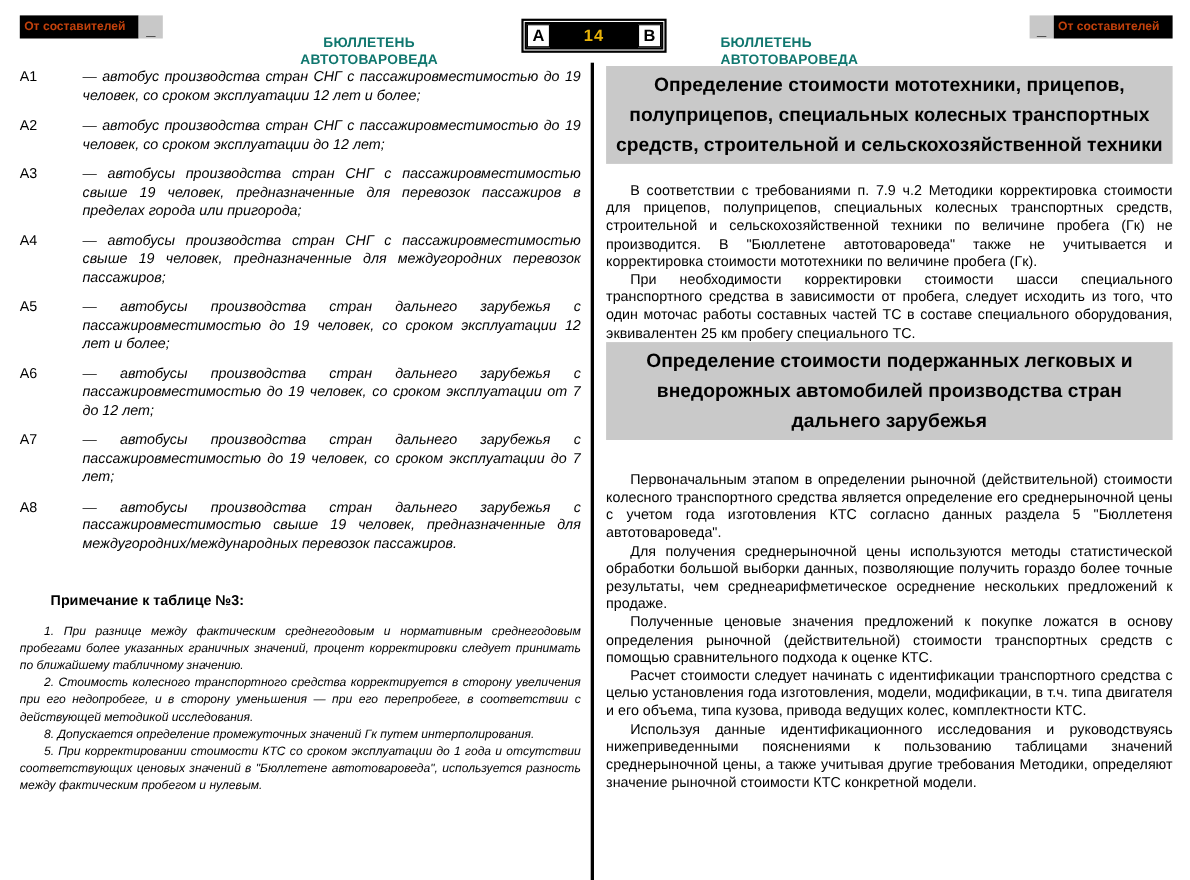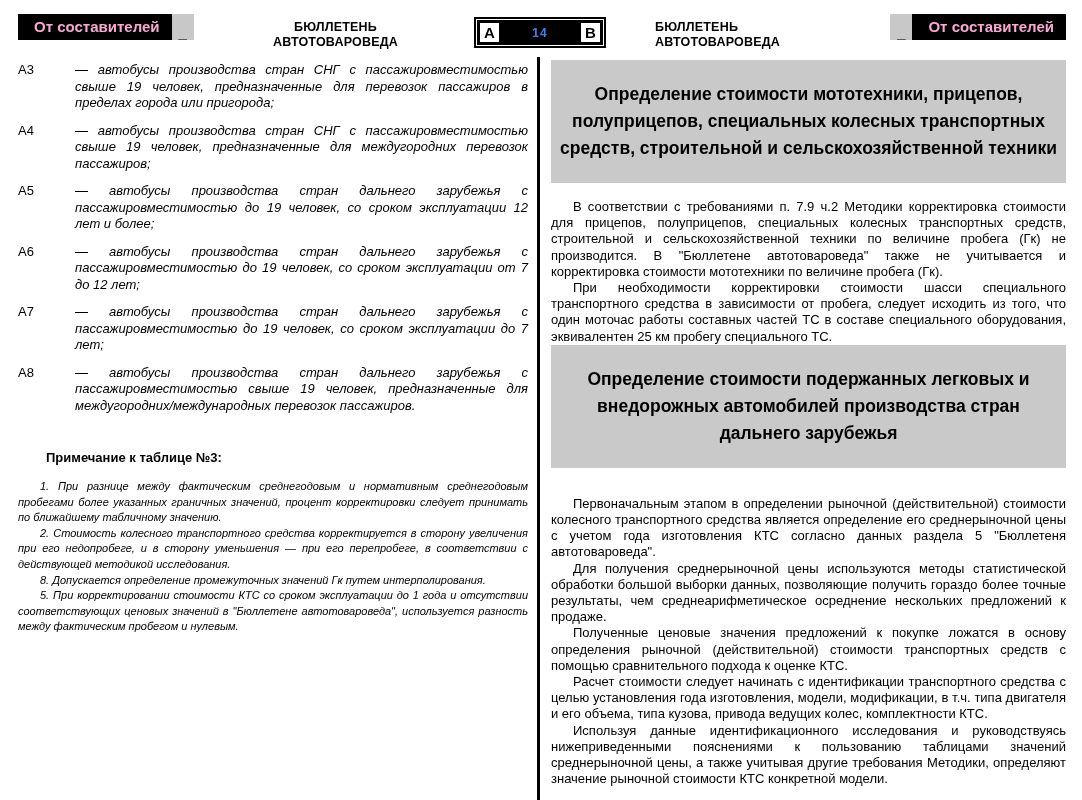--- a/index.html
+++ b/index.html
@@ -7,49 +7,49 @@
     position:relative; width:1082px; height:800px; background:#ffffff;
     font-family:"Liberation Sans", sans-serif; color:#000; overflow:hidden;
   }
 
   
   .topbar { position:absolute; top:0; left:0; right:0; height:57px; }
   .badge-group { position:absolute; top:14px; display:flex; }
   .badge-group.left  { left:18px; }
   .badge-group.right { right:16px; }
   .badge {
-    background:#000; color:#f9a8d4; font-weight:bold; font-size:15px;
-    padding:4px 12px 5px 16px; white-space:nowrap;
+    background:#000; color:#c2410c; font-weight:bold; font-size:11px;
+    padding:4px 12px 5px 4px; white-space:nowrap;
   }
   .fold {
     width:22px; background:#c8c8c8; color:#000; font-weight:bold; font-size:15px;
     display:flex; align-items:flex-end; justify-content:center; padding-bottom:3px;
     line-height:8px;
   }
   .masthead {
-    position:absolute; top:20px; font-size:12.5px; font-weight:bold;
-    color:#000000; line-height:15px; letter-spacing:0.2px;
+    position:absolute; top:32px; font-size:12.5px; font-weight:bold;
+    color:#0f766e; line-height:15px; letter-spacing:0.2px;
   }
   .masthead.mh-left  { left:258px; width:155px; text-align:center; }
   .masthead.mh-right { left:655px; text-align:left; }
 
   .page-marker {
     position:absolute; left:474px; top:17px; width:132px; height:31px;
     border:2px solid #000; background:#fff; box-sizing:border-box; padding:1px;
   }
   .marker-inner {
     background:#000; width:100%; height:100%; box-sizing:border-box;
     display:flex; align-items:center; justify-content:space-between; padding:0 2px;
   }
   .marker-letter {
     background:#fff; color:#000; border:1px solid #000; width:19px; height:19px;
     display:flex; align-items:center; justify-content:center;
     font-weight:bold; font-size:15px;
   }
-  .marker-number { color:#3b82f6; font-weight:bold; font-size:12px; letter-spacing:1px; }
+  .marker-number { color:#eab308; font-weight:bold; font-size:15px; letter-spacing:1px; }
 
   
   .columns { position:absolute; top:57px; left:0; right:0; bottom:0; }
   .divider { position:absolute; left:537px; top:0; bottom:0; width:3px; background:#000; }
 
   .col-left  { position:absolute; left:18px;  width:510px; top:5px; }
   .col-right { position:absolute; left:551px; width:515px; top:3px; }
 
   
   .def-row {
@@ -61,21 +61,21 @@
 
   .note-title { font-weight:bold; font-size:13px; margin:36px 0 14px 28px; }
   .note {
     font-style:italic; font-size:11px; line-height:15.6px;
     text-align:justify; text-indent:22px; margin:0;
   }
 
   
   .section-box {
     background:#c9c9c9; font-weight:bold; font-size:17.5px; line-height:27px;
-    text-align:center; padding:21px 8px; color:#000;
+    text-align:center; padding:4px 8px; color:#000;
   }
   .section-box.second { }
   .para-block.first  { margin-top:16px; }
   .para-block.second { margin-top:28px; }
   .rp {
     font-size:13px; line-height:16.2px; text-align:justify;
     text-indent:22px; margin:0; color:#000;
   }
 </style>
 </head>
@@ -110,20 +110,28 @@
     <div class="badge-group right">
       <div class="fold">_</div>
       <div class="badge">От составителей</div>
     </div>
   </header>
 
   <main class="columns">
     <div class="divider"></div>
 
     <section class="col-left">
+      <div class="def-row">
+        <span class="def-code">А1</span>
+        <span class="def-text">— автобус производства стран СНГ с пассажировместимостью до 19 человек, со сроком эксплуатации 12 лет и более;</span>
+      </div>
+      <div class="def-row">
+        <span class="def-code">А2</span>
+        <span class="def-text">— автобус производства стран СНГ с пассажировместимостью до 19 человек, со сроком эксплуатации до 12 лет;</span>
+      </div>
       <div class="def-row">
         <span class="def-code">А3</span>
         <span class="def-text">— автобусы производства стран СНГ с пассажировместимостью свыше 19 человек, предназначенные для перевозок пассажиров в пределах города или пригорода;</span>
       </div>
       <div class="def-row">
         <span class="def-code">А4</span>
         <span class="def-text">— автобусы производства стран СНГ с пассажировместимостью свыше 19 человек, предназначенные для междугородних перевозок пассажиров;</span>
       </div>
       <div class="def-row">
         <span class="def-code">А5</span>

